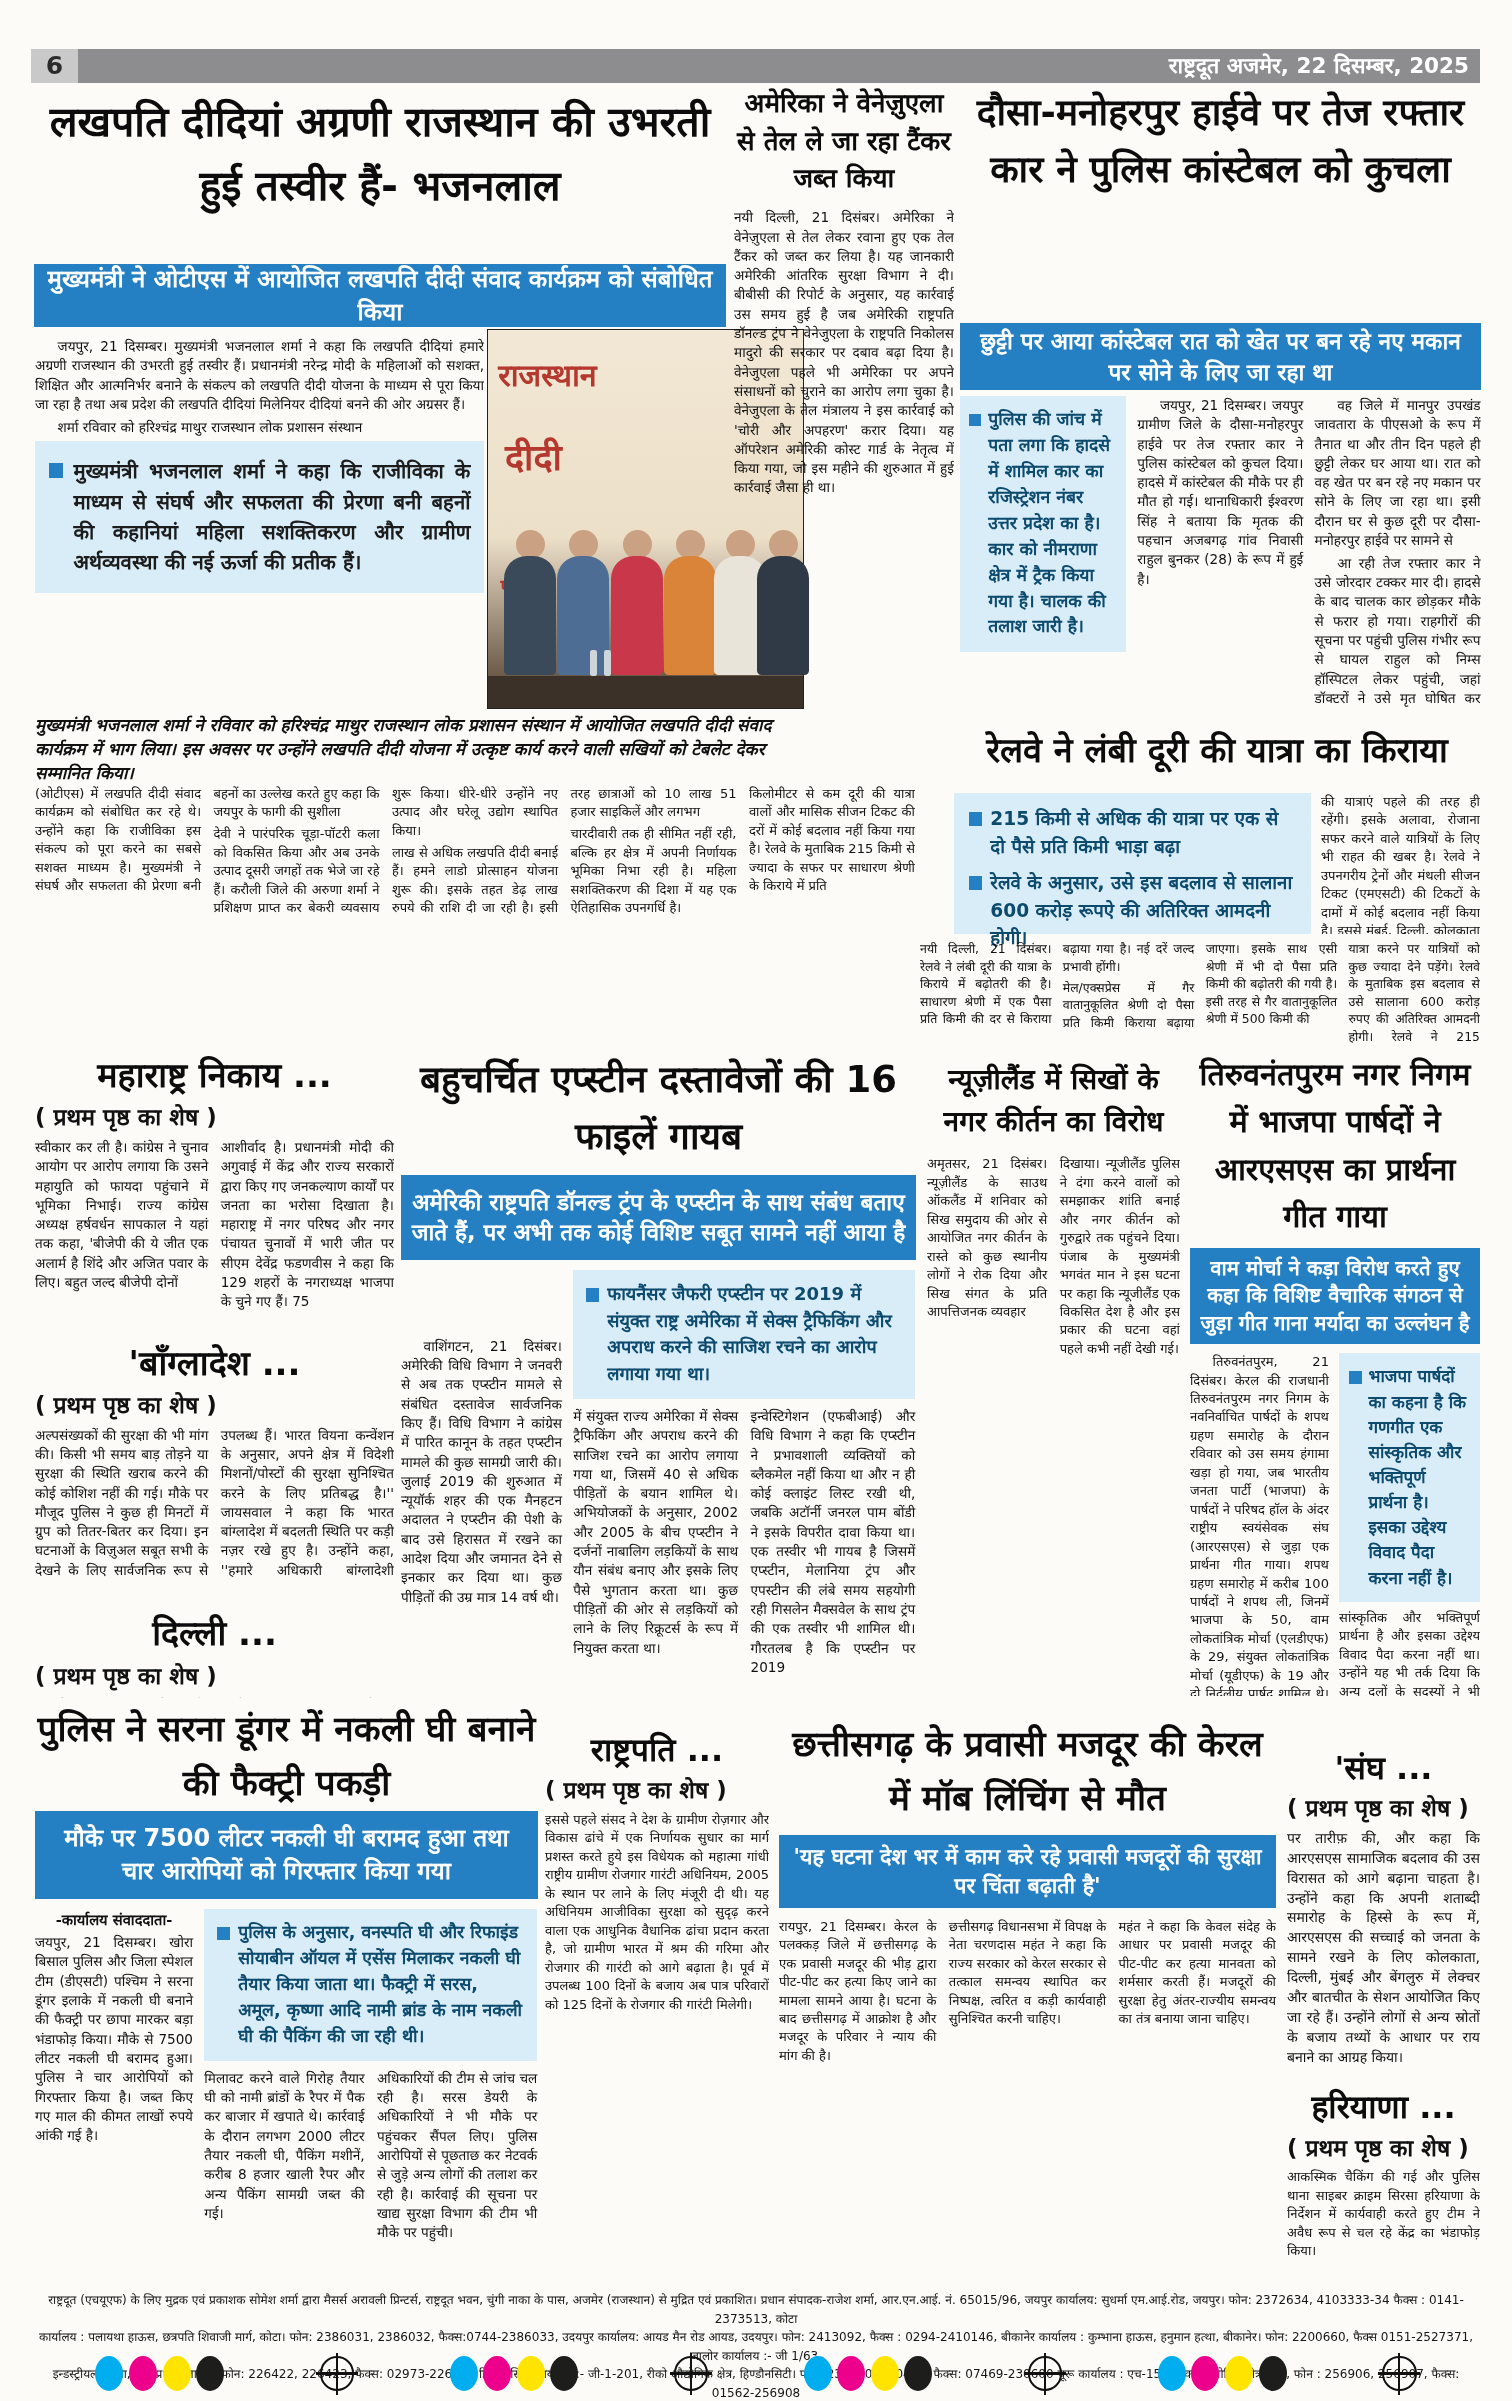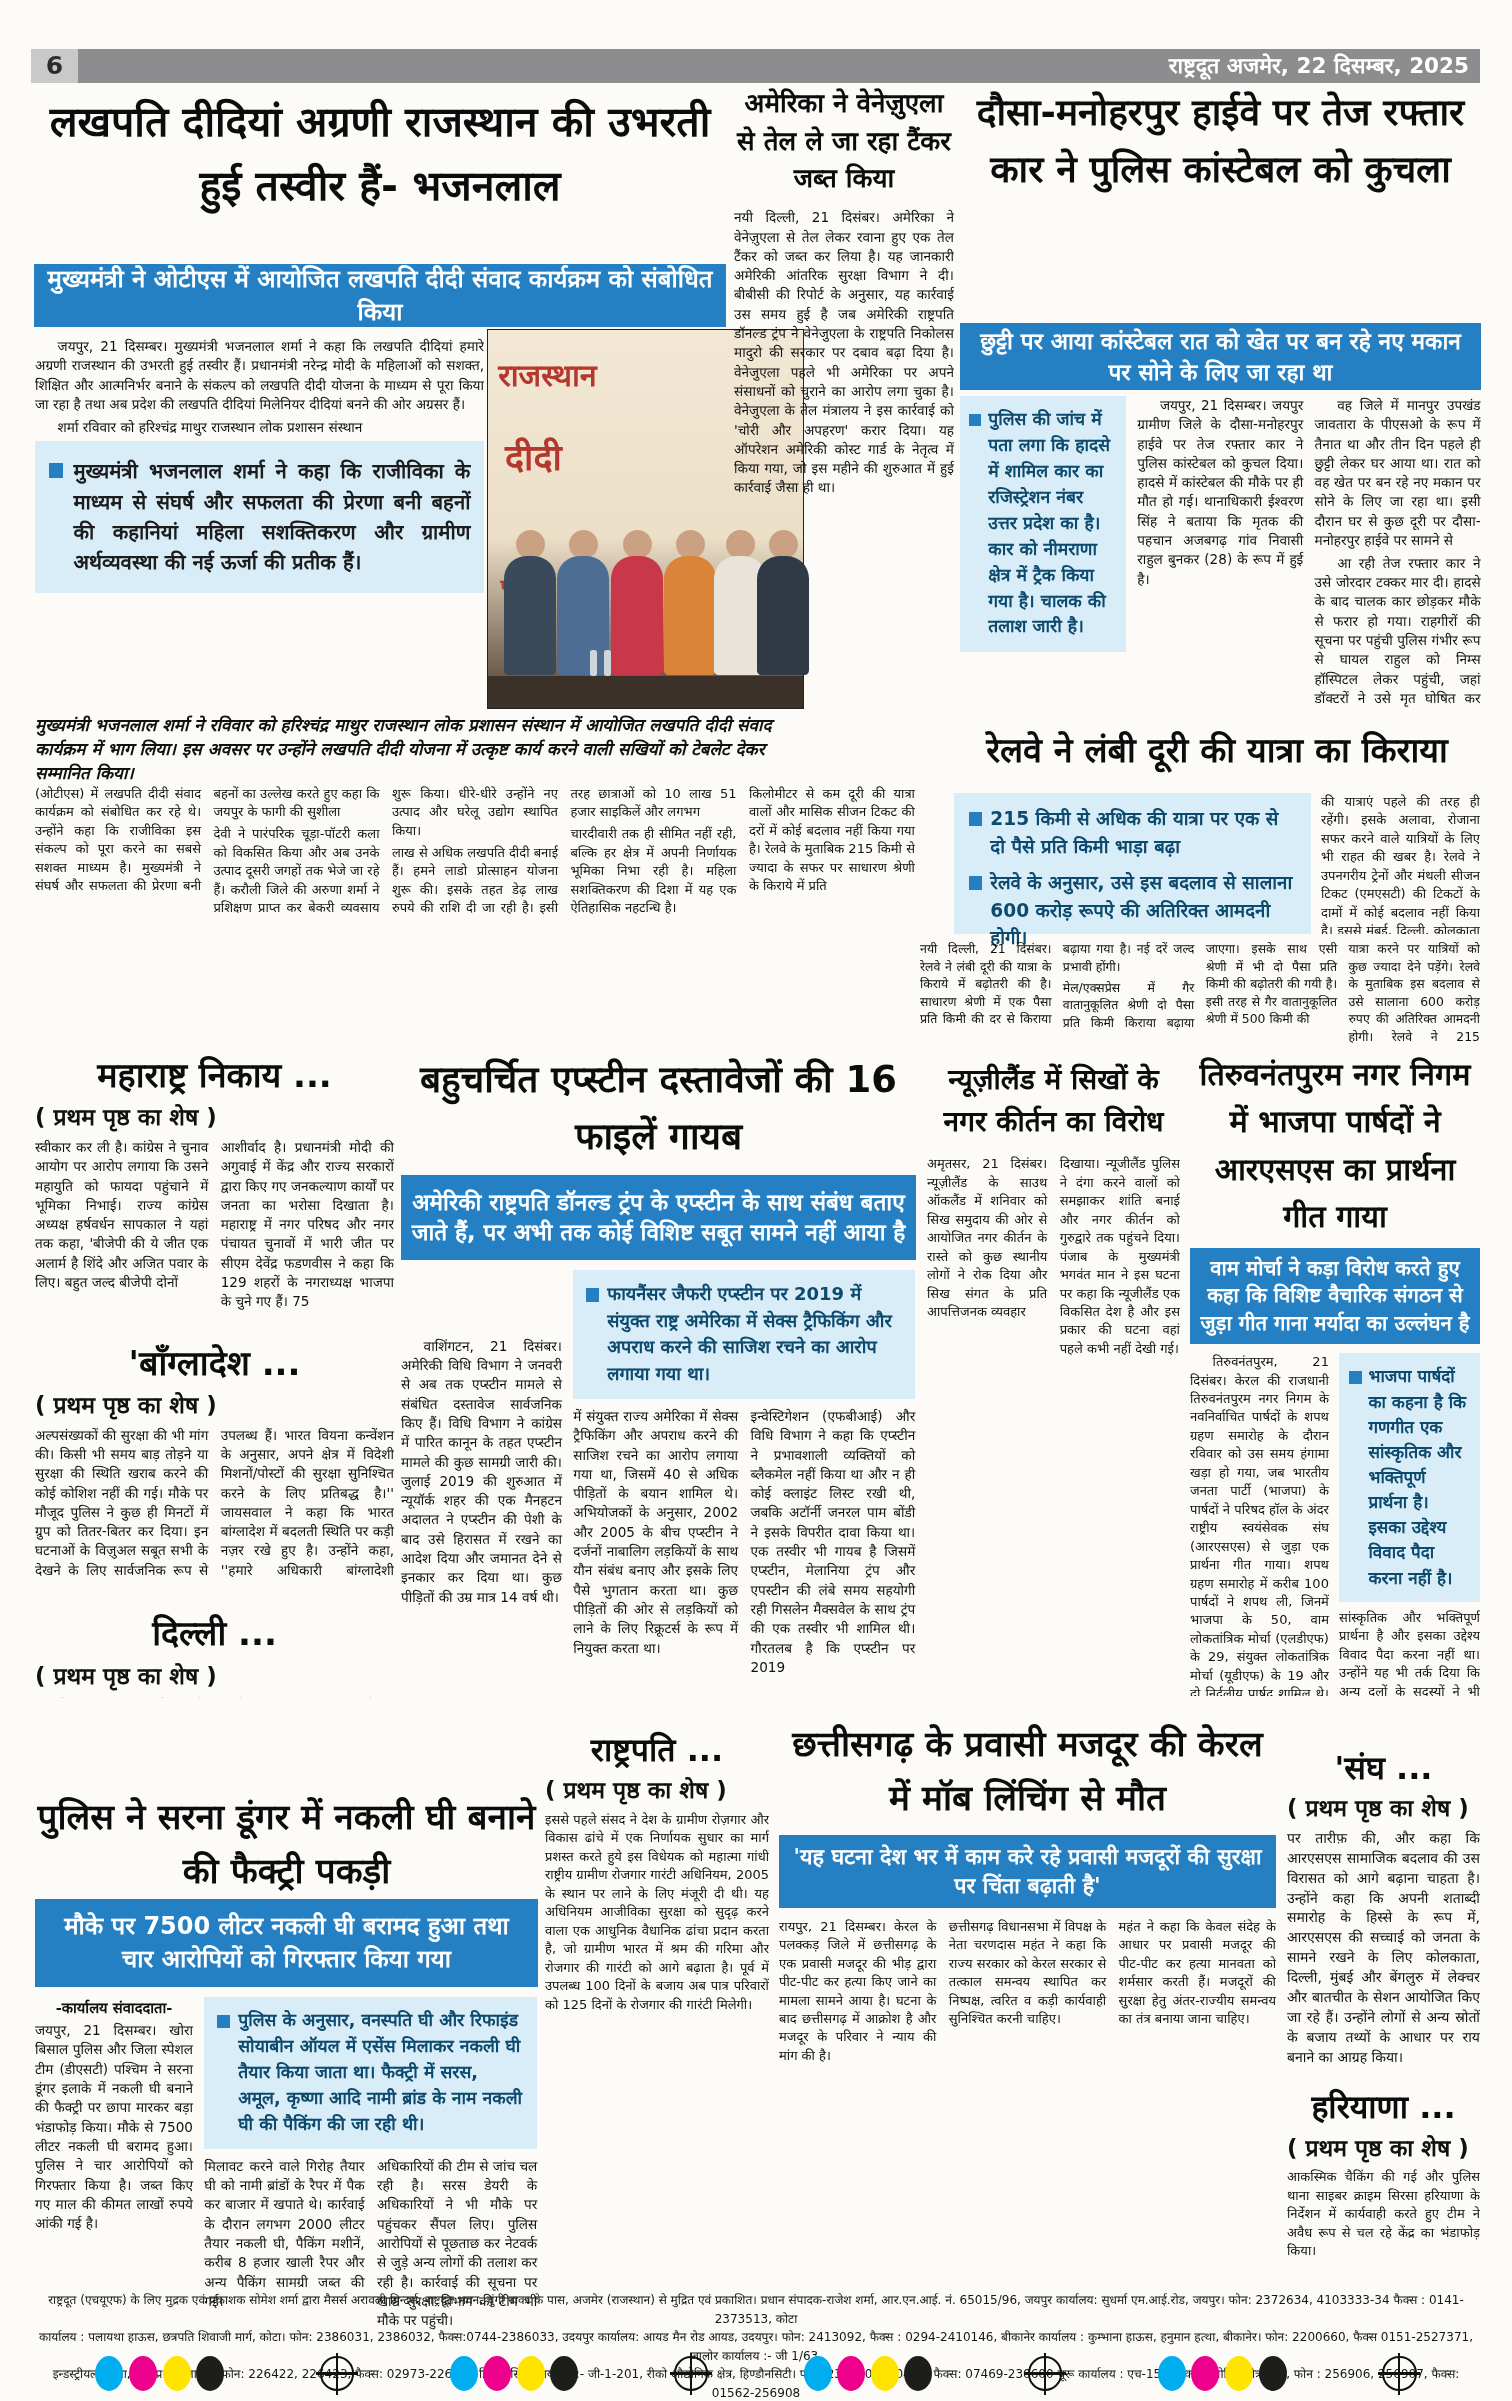--- a/index.html
+++ b/index.html
@@ -150,21 +150,21 @@
     <p style="text-indent:0;">नयी दिल्ली, 21 दिसंबर। रेलवे ने लंबी दूरी की यात्रा के किराये में बढ़ोतरी की है। साधारण श्रेणी में एक पैसा प्रति किमी की दर से किराया बढ़ाया गया है। नई दरें जल्द प्रभावी होंगी।</p>
     <p style="text-indent:0;">मेल/एक्सप्रेस में गैर वातानुकूलित श्रेणी दो पैसा प्रति किमी किराया बढ़ाया जाएगा। इसके साथ एसी श्रेणी में भी दो पैसा प्रति किमी की बढ़ोतरी की गयी है। इसी तरह से गैर वातानुकूलित श्रेणी में 500 किमी की</p>
     <p style="text-indent:0;">यात्रा करने पर यात्रियों को कुछ ज्यादा देने पड़ेंगे। रेलवे के मुताबिक इस बदलाव से उसे सालाना 600 करोड़ रुपए की अतिरिक्त आमदनी होगी। रेलवे ने 215 किलोमीटर से कम के सफर पर किराए में वृद्धि नहीं की है यानी कम दूरी</p>
 
   </div>
 
   <div class="abs clip cols5 body-t" style="left:35px;top:785px;width:880px;height:260px;font-size:13px;">
     <p style="text-indent:0;">(ओटीएस) में लखपति दीदी संवाद कार्यक्रम को संबोधित कर रहे थे। उन्होंने कहा कि राजीविका इस संकल्प को पूरा करने का सबसे सशक्त माध्यम है। मुख्यमंत्री ने संघर्ष और सफलता की प्रेरणा बनी बहनों का उल्लेख करते हुए कहा कि जयपुर के फागी की सुशीला</p>
     <p style="text-indent:0;">देवी ने पारंपरिक चूड़ा-पॉटरी कला को विकसित किया और अब उनके उत्पाद दूसरी जगहों तक भेजे जा रहे हैं। करौली जिले की अरुणा शर्मा ने प्रशिक्षण प्राप्त कर बेकरी व्यवसाय शुरू किया। धीरे-धीरे उन्होंने नए उत्पाद और घरेलू उद्योग स्थापित किया।</p>
     <p style="text-indent:0;">लाख से अधिक लखपति दीदी बनाई हैं। हमने लाडो प्रोत्साहन योजना शुरू की। इसके तहत डेढ़ लाख रुपये की राशि दी जा रही है। इसी तरह छात्राओं को 10 लाख 51 हजार साइकिलें और लगभग</p>
-    <p style="text-indent:0;">चारदीवारी तक ही सीमित नहीं रही, बल्कि हर क्षेत्र में अपनी निर्णायक भूमिका निभा रही है। महिला सशक्तिकरण की दिशा में यह एक ऐतिहासिक नहटन्धि है।</p>
+    <p style="text-indent:0;">चारदीवारी तक ही सीमित नहीं रही, बल्कि हर क्षेत्र में अपनी निर्णायक भूमिका निभा रही है। महिला सशक्तिकरण की दिशा में यह एक ऐतिहासिक उपनगर्धि है।</p>
     <p style="text-indent:0;">किलोमीटर से कम दूरी की यात्रा वालों और मासिक सीजन टिकट की दरों में कोई बदलाव नहीं किया गया है। रेलवे के मुताबिक 215 किमी से ज्यादा के सफर पर साधारण श्रेणी के किराये में प्रति</p>
   </div>
 
   <div class="abs clip" style="left:35px;top:1051px;width:359px;height:647px;">
     <div class="sec-title" style="font-size:34px;">महाराष्ट्र निकाय ...</div>
     <div class="cont-label">( प्रथम पृष्ठ का शेष )</div>
     <div class="cols2 body-t" style="height:186px;overflow:hidden;">
       <p style="text-indent:0;">स्वीकार कर ली है। कांग्रेस ने चुनाव आयोग पर आरोप लगाया कि उसने महायुति को फायदा पहुंचाने में भूमिका निभाई। राज्य कांग्रेस अध्यक्ष हर्षवर्धन सापकाल ने यहां तक कहा, 'बीजेपी की ये जीत एक अलार्म है शिंदे और अजित पवार के लिए। बहुत जल्द बीजेपी दोनों</p>
       <p style="text-indent:0;">आशीर्वाद है। प्रधानमंत्री मोदी की अगुवाई में केंद्र और राज्य सरकारों द्वारा किए गए जनकल्याण कार्यों पर जनता का भरोसा दिखाता है। महाराष्ट्र में नगर परिषद और नगर पंचायत चुनावों में भारी जीत पर सीएम देवेंद्र फडणवीस ने कहा कि 129 शहरों के नगराध्यक्ष भाजपा के चुने गए हैं। 75</p>
     </div>
@@ -225,21 +225,21 @@
             <span class="qtext-s" style="font-size:17px;">भाजपा पार्षदों का कहना है कि गणगीत एक सांस्कृतिक और भक्तिपूर्ण प्रार्थना है। इसका उद्देश्य विवाद पैदा करना नहीं है।</span>
           </div>
         </div>
         <div class="body-t" style="margin-top:6.8px;font-size:13px;">
           <p style="text-indent:0;">सांस्कृतिक और भक्तिपूर्ण प्रार्थना है और इसका उद्देश्य विवाद पैदा करना नहीं था। उन्होंने यह भी तर्क दिया कि अन्य दलों के सदस्यों ने भी समारोह के दौरान नारेबाजी की थी और उनके इस कृत्य से शपथ ग्रहण प्रक्रिया के किसी भी नियम का उल्लंघन नहीं हुआ है। भाजपा पार्षदों के इस कदम का विपक्षी सदस्यों ने कड़ा विरोध किया।</p>
         </div>
       </div>
     </div>
   </div>
 
-  <div class="abs clip" style="left:35px;top:1790px;width:503px;height:579px;">
+  <div class="abs clip" style="left:35px;top:1702px;width:503px;height:579px;">
     <div class="h-xl" style="font-size:35px;">पुलिस ने सरना डूंगर में नकली घी बनाने की फैक्ट्री पकड़ी</div>
     <div class="bluebar" style="margin-top:0;height:88px;font-size:24px;">मौके पर 7500 लीटर नकली घी बरामद हुआ तथा चार आरोपियों को गिरफ्तार किया गया</div>
     <div style="display:flex;gap:11.3px;margin-top:10.2px;">
       <div style="width:158px;">
         <div style="text-align:center;font-weight:bold;font-size:14.7px;margin-bottom:4.5px;">-कार्यालय संवाददाता-</div>
         <div class="body-t">
           <p style="text-indent:0;">जयपुर, 21 दिसम्बर। खोरा बिसाल पुलिस और जिला स्पेशल टीम (डीएसटी) पश्चिम ने सरना डूंगर इलाके में नकली घी बनाने की फैक्ट्री पर छापा मारकर बड़ा भंडाफोड़ किया। मौके से 7500 लीटर नकली घी बरामद हुआ। पुलिस ने चार आरोपियों को गिरफ्तार किया है। जब्त किए गए माल की कीमत लाखों रुपये आंकी गई है।</p>
         </div>
       </div>
       <div style="width:333px;">

